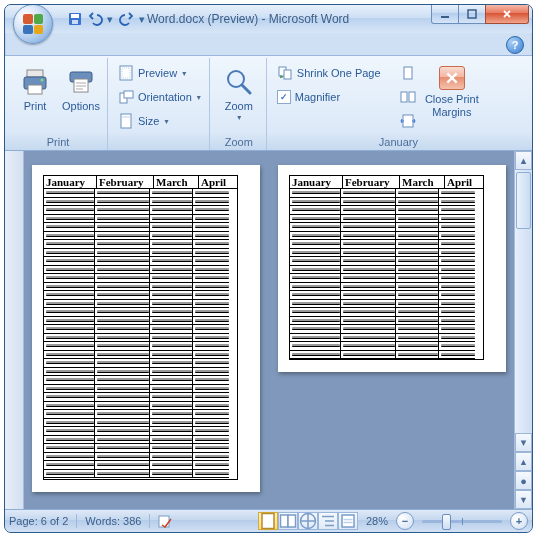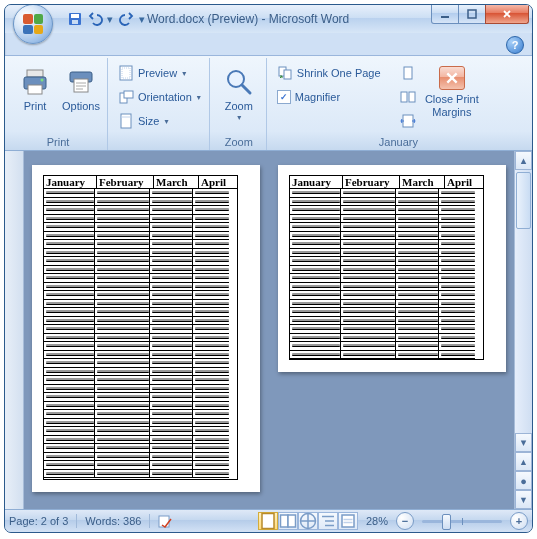--- a/index.html
+++ b/index.html
@@ -1073,21 +1073,21 @@
       <div class="navbtns">
         <div class="sbtn" style="font-size:9px">▲<br></div>
         <div class="sbtn">●</div>
         <div class="sbtn" style="font-size:9px">▼</div>
       </div>
     </div>
   </div>
 
   <div class="status">
     <div class="seg">
-          <span>Page: 2 of 3</span>
+          <span>Page: 6 of 2</span>
         </div>
     <div class="divider"></div>
     <div class="seg">
           <span>Words: 386</span>
         </div>
     <div class="divider"></div>
     <div class="seg proof">
           <svg viewBox="0 0 14 14">
             <rect x="1" y="2" width="10" height="11" fill="#fff" stroke="#7a9cc7"></rect>
             <path d="M4 11l3 2 6-8" fill="none" stroke="#d04020" stroke-width="1.5"></path>

